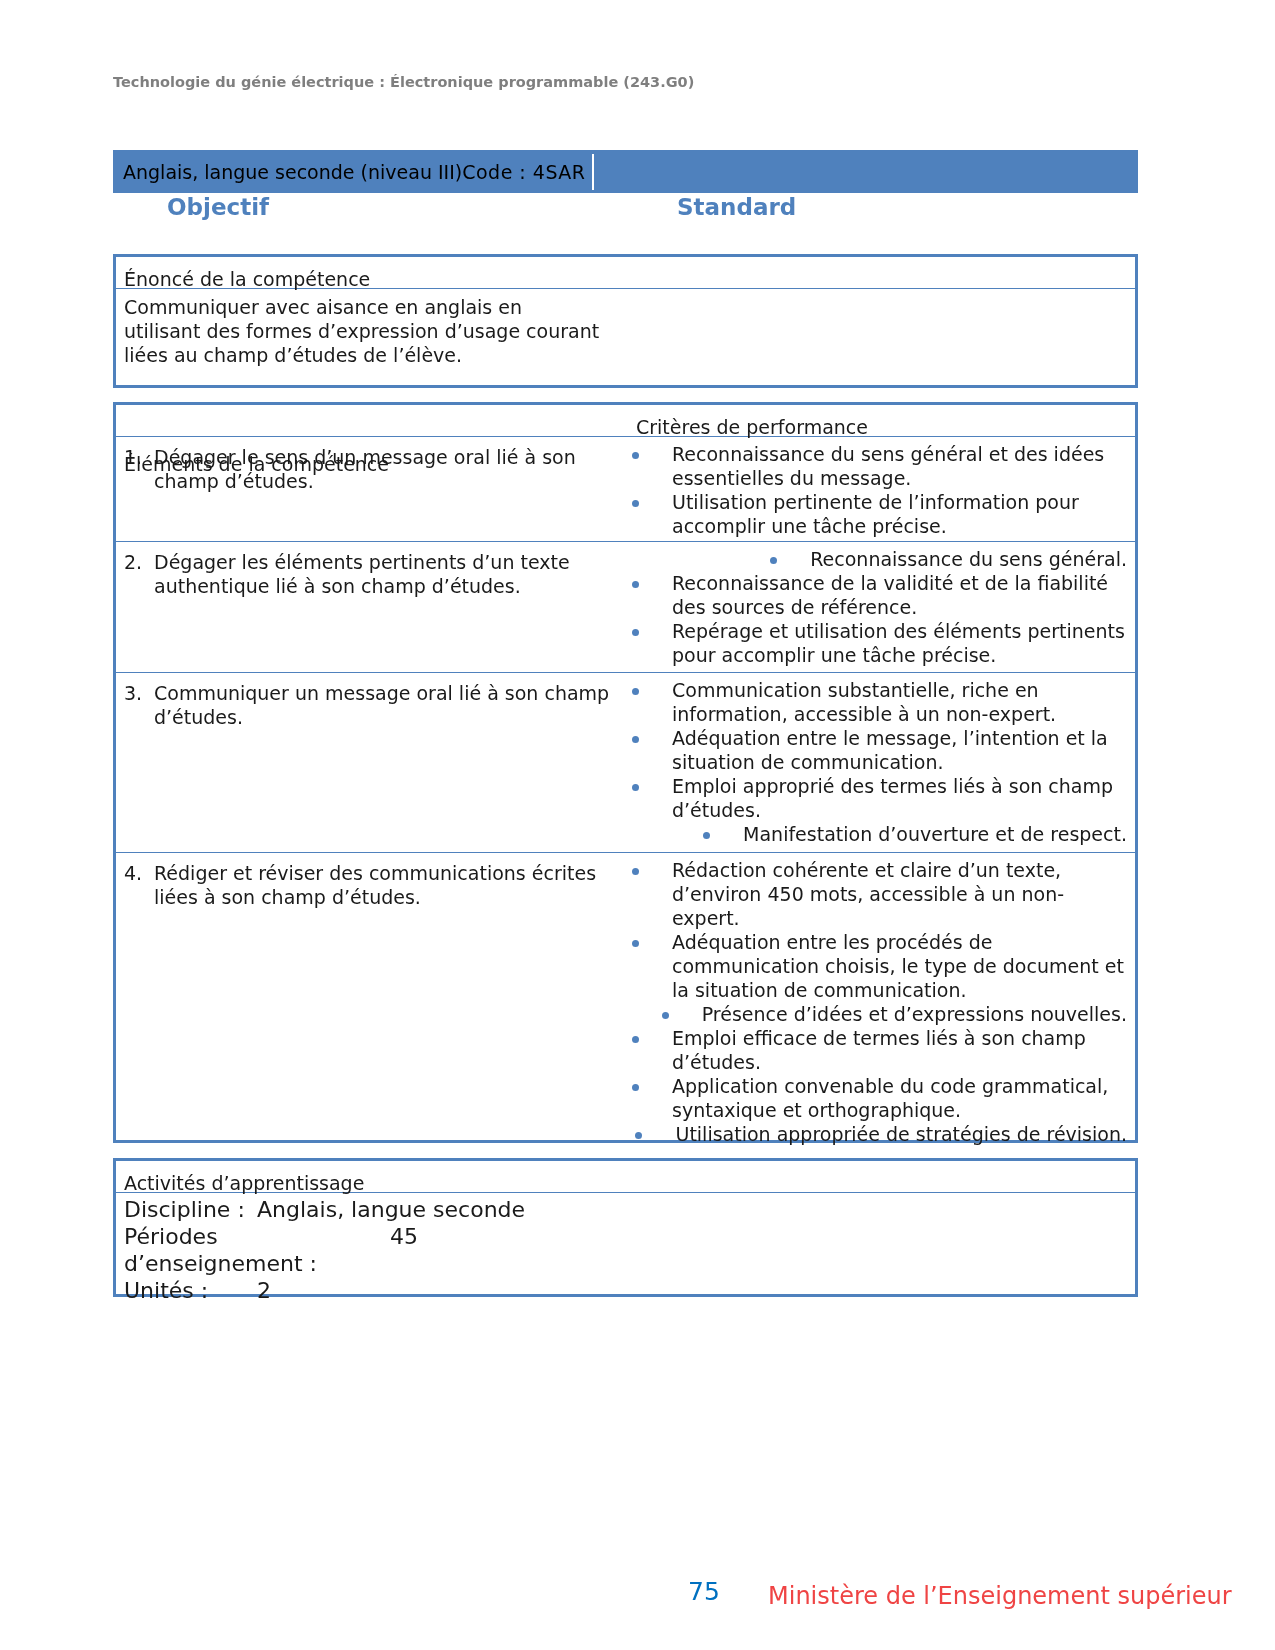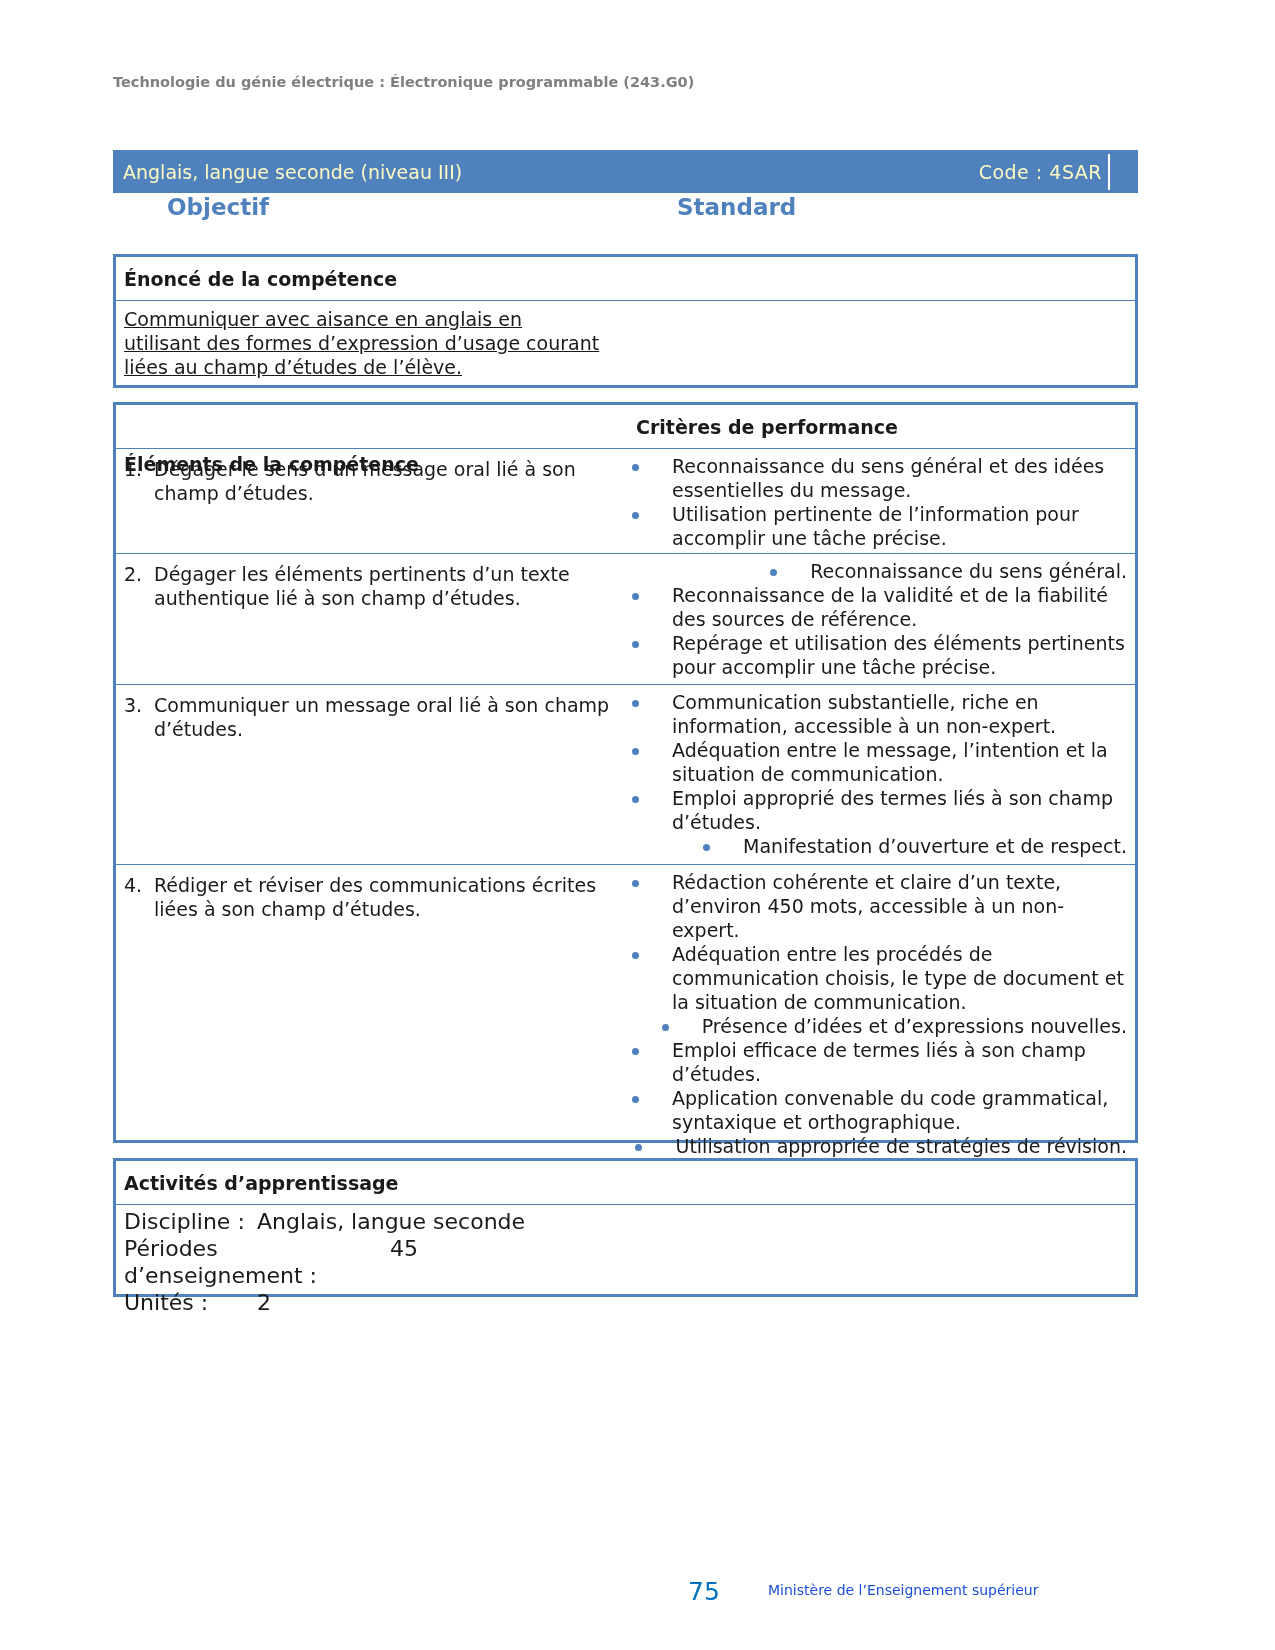--- a/index.html
+++ b/index.html
@@ -1,42 +1,42 @@
 <!DOCTYPE html>
 <html><head>
 <meta charset="utf-8">
 <style>
   html, body { margin: 0; padding: 0; background: #ffffff; }
   body { width: 1275px; height: 1650px; position: relative; overflow: hidden;
          font-family: "DejaVu Sans", sans-serif; color: #1a1a1a; }
   .running-head { position: absolute; left: 113px; top: 74px; font-size: 14.5px; font-weight: bold;
                   color: #7f7f7f; font-family: "DejaVu Sans", sans-serif; }
   .title-bar { position: absolute; left: 113px; top: 150px; width: 1025px; height: 43px;
-               background: #4f81bd; color: #fef9c3; display: flex; align-items: center;
-               justify-content: space-between; box-sizing: border-box; padding: 0 28px 0 10px;
+               background: #4f81bd; color: #000000; display: flex; align-items: center;
+               justify-content: flex-start; box-sizing: border-box; padding: 0 21px 0 10px;
                font-size: 19px; }
   .title-bar .code { border-right: 2px solid #ffffff; padding-right: 6px; height: 36px; display: flex; align-items: center; letter-spacing: 0.5px; }
   .section-labels { position: absolute; top: 194px; left: 123px; width: 1010px; height: 32px; margin-left: 44px; }
   .section-labels span { position: absolute; top: 0; font-size: 23px; font-weight: bold; color: #4f81bd; }
   .box { position: absolute; left: 113px; width: 1025px; border: 3px solid #4f81bd; box-sizing: border-box; background: #fff; }
-  .box .hdr { font-weight: bold; font-size: 19px; padding: 11px 8px 0 8px; height: 44px; box-sizing: border-box;
+  .box .hdr { font-weight: normal; font-size: 19px; padding: 11px 8px 0 8px; height: 32px; box-sizing: border-box;
               border-bottom: 1.5px solid #4f81bd; display: flex; }
   .box .hdr .c1 { width: 512px; margin-top: 37px; }
-  .box .body-text { font-size: 19px; line-height: 24px; padding: 6px 8px; width: 480px; text-decoration: underline; }
+  .box .body-text { font-size: 19px; line-height: 24px; padding: 6px 8px; width: 480px; }
   .row { display: flex; border-bottom: 1.5px solid #4f81bd; box-sizing: border-box; }
   .row:last-child { border-bottom: none; }
   .row .left { width: 512px; box-sizing: border-box; padding: 8px 8px 0 8px; font-size: 19px; line-height: 24px; display: flex; }
   .row .left .num { width: 30px; flex: none; }
   .row .right { flex: 1; box-sizing: border-box; padding: 5px 8px 4px 0; font-size: 19px; line-height: 24px; }
   .bul { display: flex; justify-content: flex-end; }
   .bul .dot { width: 44px; flex: none; position: relative; }
   .bul .dot::before { content: ""; position: absolute; left: 4px; top: 10px; width: 7px; height: 7px; border-radius: 50%; background: #4f81bd; }
   .act-line { font-size: 22px; line-height: 27px; display: flex; }
   .footer-num { position: absolute; left: 688px; top: 1577px; font-size: 25px; color: #0070c0; }
-  .footer-min { position: absolute; left: 768px; top: 1582px; font-size: 14px; color: #1d4ed8; }
+  .footer-min { position: absolute; left: 768px; top: 1582px; font-size: 24px; color: #ef4444; }
 </style>
 </head>
 <body>
 
 <div class="running-head">Technologie du génie électrique : Électronique programmable (243.G0)</div>
 
 <div class="title-bar">
   <span>Anglais, langue seconde (niveau III)</span>
   <span class="code">Code : 4SAR</span>
 </div>

